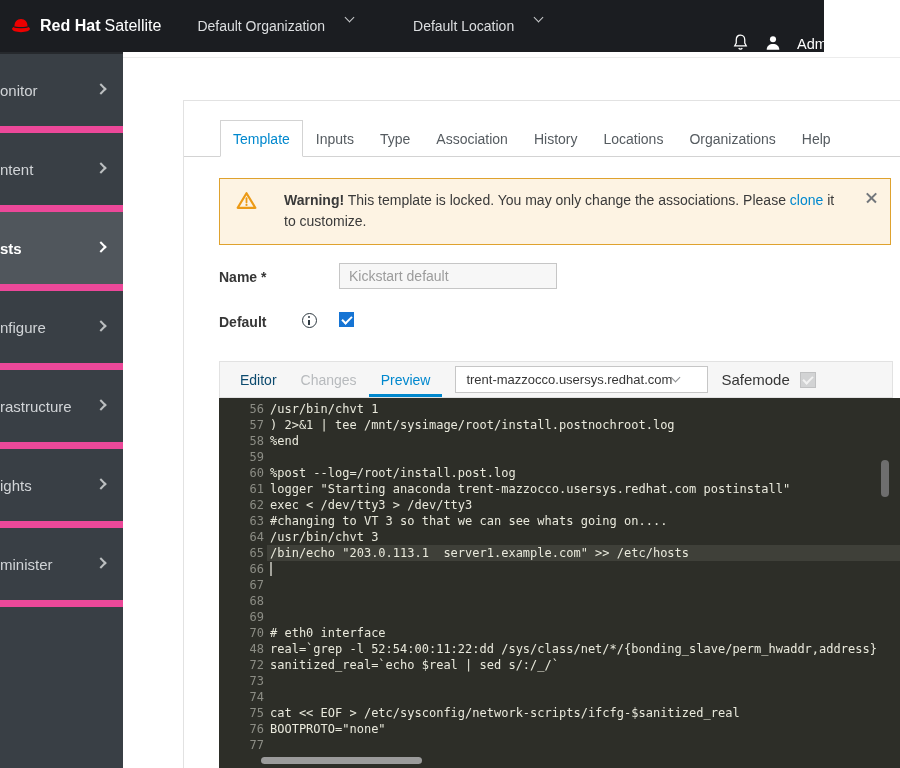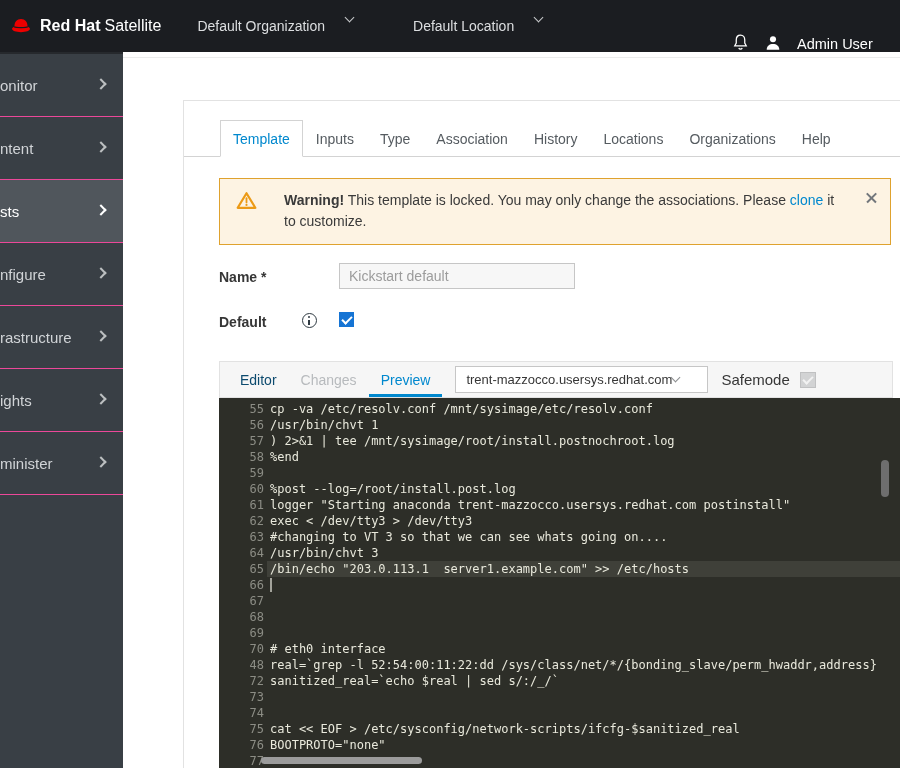--- a/index.html
+++ b/index.html
@@ -8,21 +8,21 @@
     --warning-bg:#fdf3e3; --warning-border:#dfa22e; --warning-icon:#ec9a16;
     --editor-bg:#2d2e28; --editor-highlight:#3f4039; --editor-text:#e9e9dc; --editor-gutter-text:#8c8d85;
     --brand-red:#ee0000;
   }
   *{box-sizing:border-box}
   html,body{margin:0;padding:0}
   body{width:900px;height:768px;overflow:hidden;position:relative;background:#fff;
        font-family:"Liberation Sans",sans-serif;color:#363636}
 
   
-  .masthead{position:absolute;top:0;left:0;width:900px;height:52px;background:var(--masthead-bg);
+  .masthead{position:absolute;top:0;left:0;width:824px;height:52px;background:var(--masthead-bg);
             display:flex;align-items:center;z-index:30}
   .brand{display:flex;align-items:center;padding-left:7px;cursor:pointer}
   .brand-text{margin-left:5px;font-size:16px;color:#fff;white-space:nowrap}
   .brand-bold{font-weight:700}
   .brand-light{font-weight:400;margin-left:4px}
   .ctx{display:flex;color:#dcdee0;font-size:14px;cursor:pointer;white-space:nowrap}
   .ctx-org{margin-left:36px}
   .ctx-loc{margin-left:60px}
   .chev-down{width:7px;height:7px;border-right:1.5px solid #c8cacc;border-bottom:1.5px solid #c8cacc;
              transform:rotate(45deg);display:inline-block;margin-left:21px;margin-top:-4px}
@@ -30,27 +30,27 @@
   .user-name{color:#fff;font-size:14.5px;white-space:nowrap}
   .icon-btn{display:flex;align-items:center;cursor:pointer}
 
   
   .subheader{position:absolute;top:52px;left:123px;width:777px;height:6px;background:#fff;
              border-bottom:1px solid #ececec;z-index:5}
 
   
   .sidebar{position:absolute;top:52px;left:0;width:123px;height:716px;background:var(--sidebar-bg);
            border-top:2px solid #26292d;z-index:10}
-  .nav-item{position:relative;height:63px;border-bottom:1px solid #ec4899;cursor:pointer}
+  .nav-item{position:relative;height:79px;border-bottom:7px solid #ec4899;cursor:pointer}
   .nav-item .lbl{position:absolute;left:0;top:50%;transform:translateY(-50%);
                  color:#d1d4d7;font-size:15px;white-space:nowrap}
   .nav-item .chev-r{position:absolute;right:18px;top:50%;width:8px;height:8px;margin-top:-5px;
                     border-top:2px solid #bcbfc1;border-right:2px solid #bcbfc1;transform:rotate(45deg)}
   .nav-item.active{background:var(--sidebar-active-bg)}
-  .nav-item.active .lbl{color:#fff;font-weight:400}
+  .nav-item.active .lbl{color:#fff;font-weight:700}
   .nav-item.active .chev-r{border-color:#fff}
 
   
   .card{position:absolute;left:183px;top:100px;width:730px;height:700px;background:#fff;
         border:1px solid #e2e2e2}
 
   
   .tabs{position:absolute;top:19px;left:0;right:0;height:37px;border-bottom:1px solid #d3d3d3;
         padding-left:36px;display:flex;align-items:stretch}
   .tab{font-size:14px;color:#555b60;padding:0 12px;display:flex;align-items:center;cursor:pointer;
@@ -68,21 +68,21 @@
   .close-icon{position:absolute;right:13px;top:13px;width:11px;height:11px;cursor:pointer}
   .close-icon::before,.close-icon::after{content:"";position:absolute;left:-1px;top:5px;width:13px;height:1.6px;
          background:#72767b}
   .close-icon::before{transform:rotate(45deg)}
   .close-icon::after{transform:rotate(-45deg)}
 
   
   .form-label{position:absolute;font-size:14px;font-weight:700;color:#363636;text-align:left;width:85px;left:35px}
   .name-label{top:168px}
   .default-label{top:213px;width:78px}
-  .name-input{position:absolute;left:155px;top:162px;width:236px;height:26px;border:1px solid #c6c6c6;
+  .name-input{position:absolute;left:155px;top:162px;width:218px;height:26px;border:1px solid #c6c6c6;
               background:#f7f7f7;color:#9c9c9c;font-size:14px;padding:0 9px;font-family:"Liberation Sans",sans-serif}
   .info-icon{position:absolute;left:118px;top:212px;width:15px;height:15px;border:1.5px solid #2f3a42;
              border-radius:50%;cursor:pointer}
   .info-icon::before{content:"";position:absolute;top:2px;left:5px;width:2px;height:2px;background:#2f3a42;border-radius:50%}
   .info-icon::after{content:"";position:absolute;top:5.5px;left:5px;width:2px;height:5px;background:#2f3a42}
   .checkbox{position:absolute;left:155px;top:211px;width:15px;height:15px;background:var(--checkbox-blue);
             border:1px solid var(--checkbox-blue);cursor:pointer}
   .checkbox::after{content:"";position:absolute;left:4px;top:1px;width:4px;height:8px;
             border:solid #fff;border-width:0 2px 2px 0;transform:rotate(45deg)}
 
@@ -224,24 +224,20 @@
         <span class="chev-down"></span>
       </div>
       <div class="safemode">
         <span>Safemode</span>
         <span class="safemode-box"></span>
       </div>
     </div>
     <div class="code-editor">
       <div>
           <div class="code-line">
-            <span class="ln">55</span>
-            <span class="code">cp -va /etc/resolv.conf /mnt/sysimage/etc/resolv.conf</span>
-          </div>
-          <div class="code-line">
             <span class="ln">56</span>
             <span class="code">/usr/bin/chvt 1</span>
           </div>
           <div class="code-line">
             <span class="ln">57</span>
             <span class="code">) 2&gt;&amp;1 | tee /mnt/sysimage/root/install.postnochroot.log</span>
           </div>
           <div class="code-line">
             <span class="ln">58</span>
             <span class="code">%end</span>

